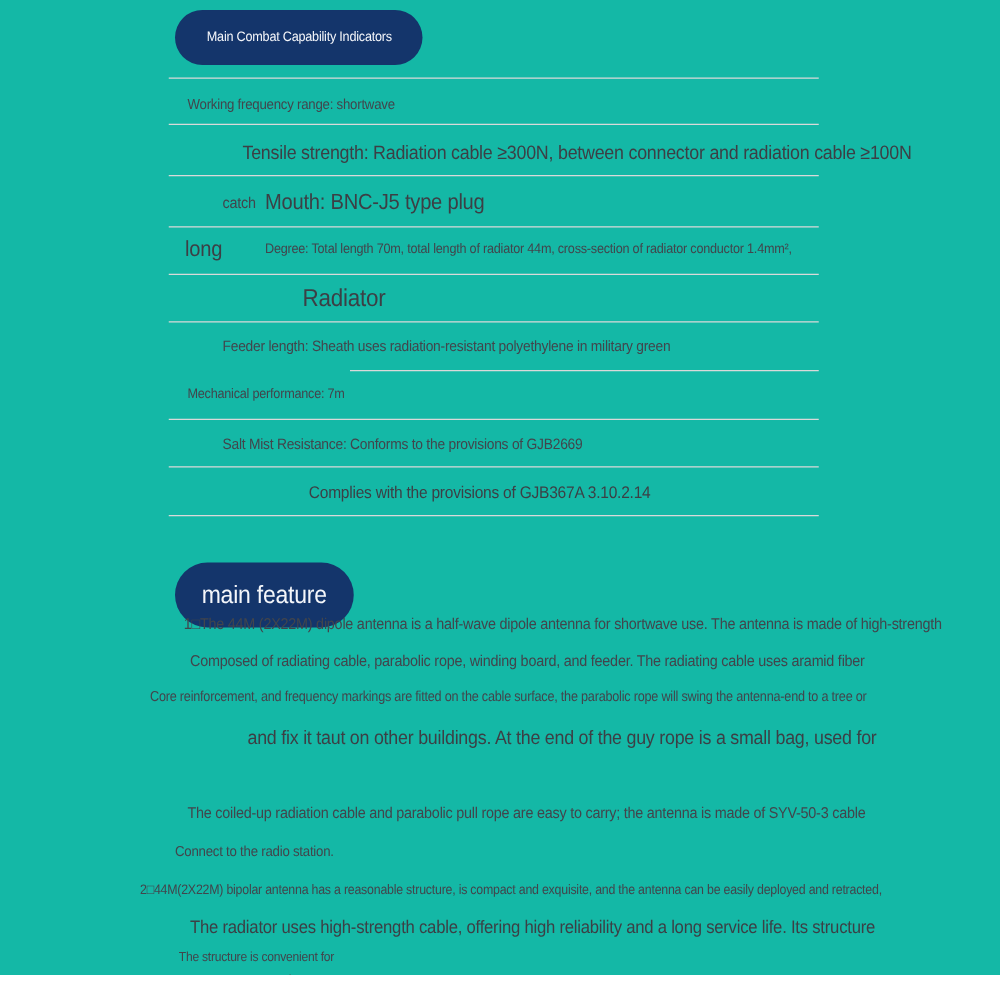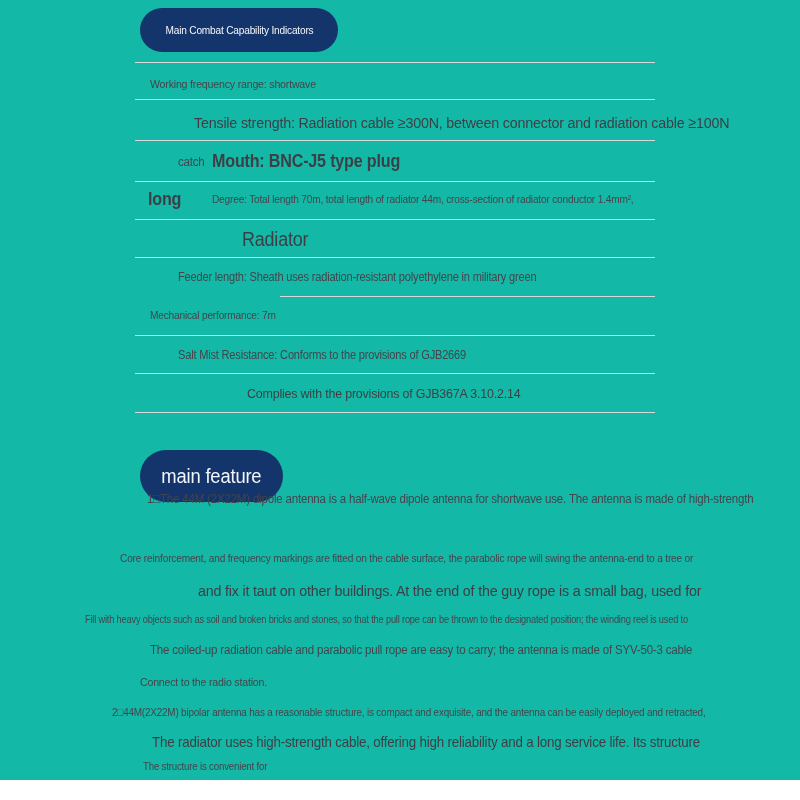--- a/index.html
+++ b/index.html
@@ -36,21 +36,21 @@
   }
   .pill .cond { transform-origin: 50% 50%; }
   .sep {
     height: 0;
     border-top: 1px solid #d9d9d9;
   }
   .t { color: #42454c; }
   .t-sm  { font-size: 11.5px; }
   .t-md  { font-size: 12.5px; margin-left: 30px; }
   .t-lg  { font-size: 15.5px; color: #3c3f45; margin-left: 46px; }
-  .t-xl  { font-size: 17.5px; color: #3c3f45; font-weight: bold; }
+  .t-xl  { font-size: 17.5px; color: #3c3f45; }
   .t-xxl { font-size: 19.5px; color: #3c3f45; }
 </style>
 </head>
 <body>
 
 <div class="canvas">
 
   <button class="pill abs" style="left:140px; top:8px; width:198px; height:44px; border-radius:22px; font-size:11px;">
     <span class="cond">Main Combat Capability Indicators</span>
   </button>
@@ -117,28 +117,28 @@
 
   <div class="sep abs" style="left:135px; top:412px; width:520px;"></div>
 
   <button class="pill abs" style="left:140px; top:428px; width:143px; height:52px; border-radius:26px; font-size:20px;margin-top:22px;">
     <span class="cond">main feature</span>
   </button>
 
   <div class="abs t" style="left:147px; top:492px; font-size:12.5px;">
     <span class="cond">1□The 44M (2X22M) dipole antenna is a half-wave dipole antenna for shortwave use. The antenna is made of high-strength</span>
   </div>
+  <div class="abs t" style="left:152px; top:522px; font-size:12.5px;">
+    <span class="cond">Composed of radiating cable, parabolic rope, winding board, and feeder. The radiating cable uses aramid fiber</span>
+  </div>
   <div class="abs t" style="left:120px; top:552px; font-size:11.5px;">
     <span class="cond" style="transform:scaleX(0.88);">Core reinforcement, and frequency markings are fitted on the cable surface, the parabolic rope will swing the antenna-end to a tree or</span>
   </div>
   <div class="abs t-lg" style="left:152px; top:582px;">
     <span class="cond">and fix it taut on other buildings. At the end of the guy rope is a small bag, used for</span>
-  </div>
-  <div class="abs t" style="left:85px; top:613px; font-size:10.5px;">
-    <span class="cond" style="transform:scaleX(0.88);">Fill with heavy objects such as soil and broken bricks and stones, so that the pull rope can be thrown to the designated position; the winding reel is used to</span>
   </div>
   <div class="abs t" style="left:150px; top:643px; font-size:12.5px;">
     <span class="cond">The coiled-up radiation cable and parabolic pull rope are easy to carry; the antenna is made of SYV-50-3 cable</span>
   </div>
   <div class="abs t" style="left:140px; top:676px; font-size:11.5px;">
     <span class="cond">Connect to the radio station.</span>
   </div>
   <div class="abs t" style="left:112px; top:706px; font-size:11px;">
     <span class="cond" style="transform:scaleX(0.9);">2□44M(2X22M) bipolar antenna has a reasonable structure, is compact and exquisite, and the antenna can be easily deployed and retracted,</span>
   </div>

